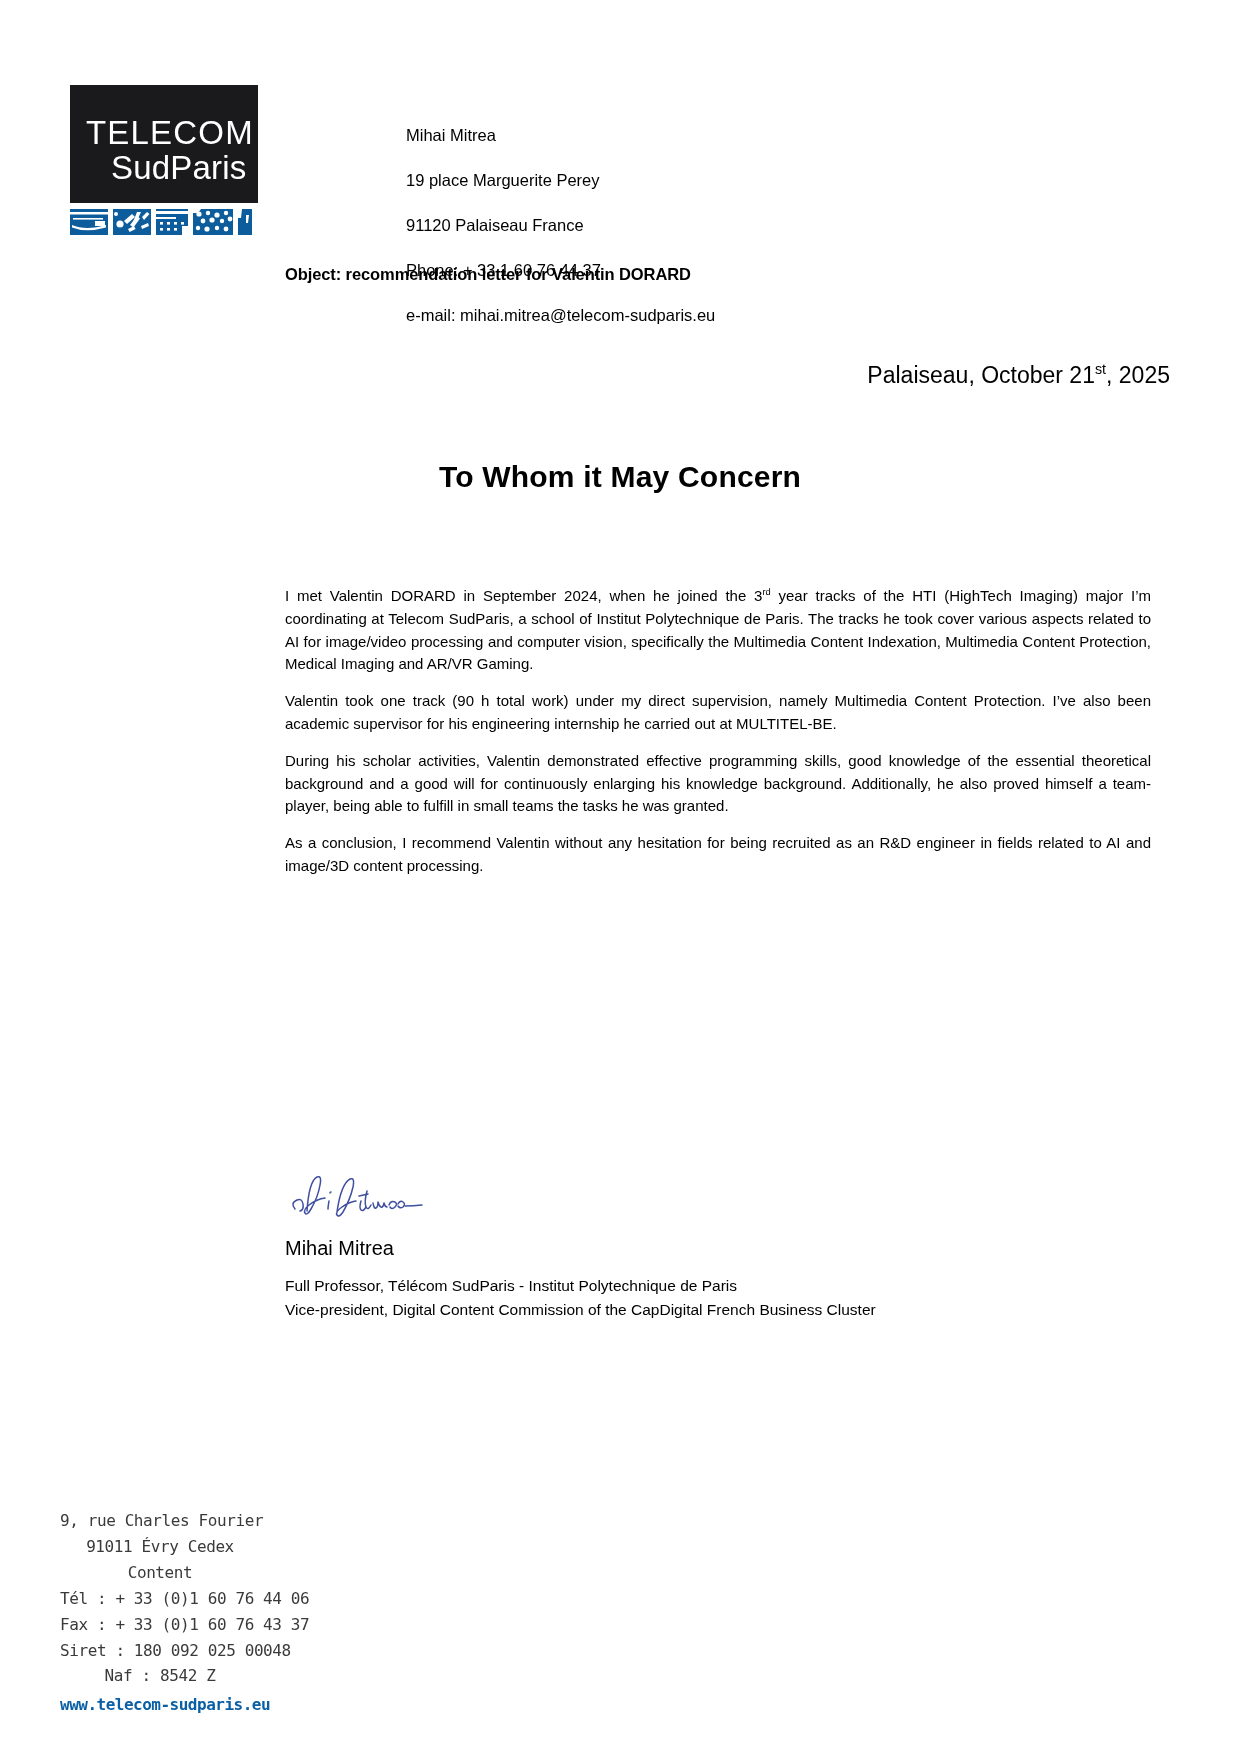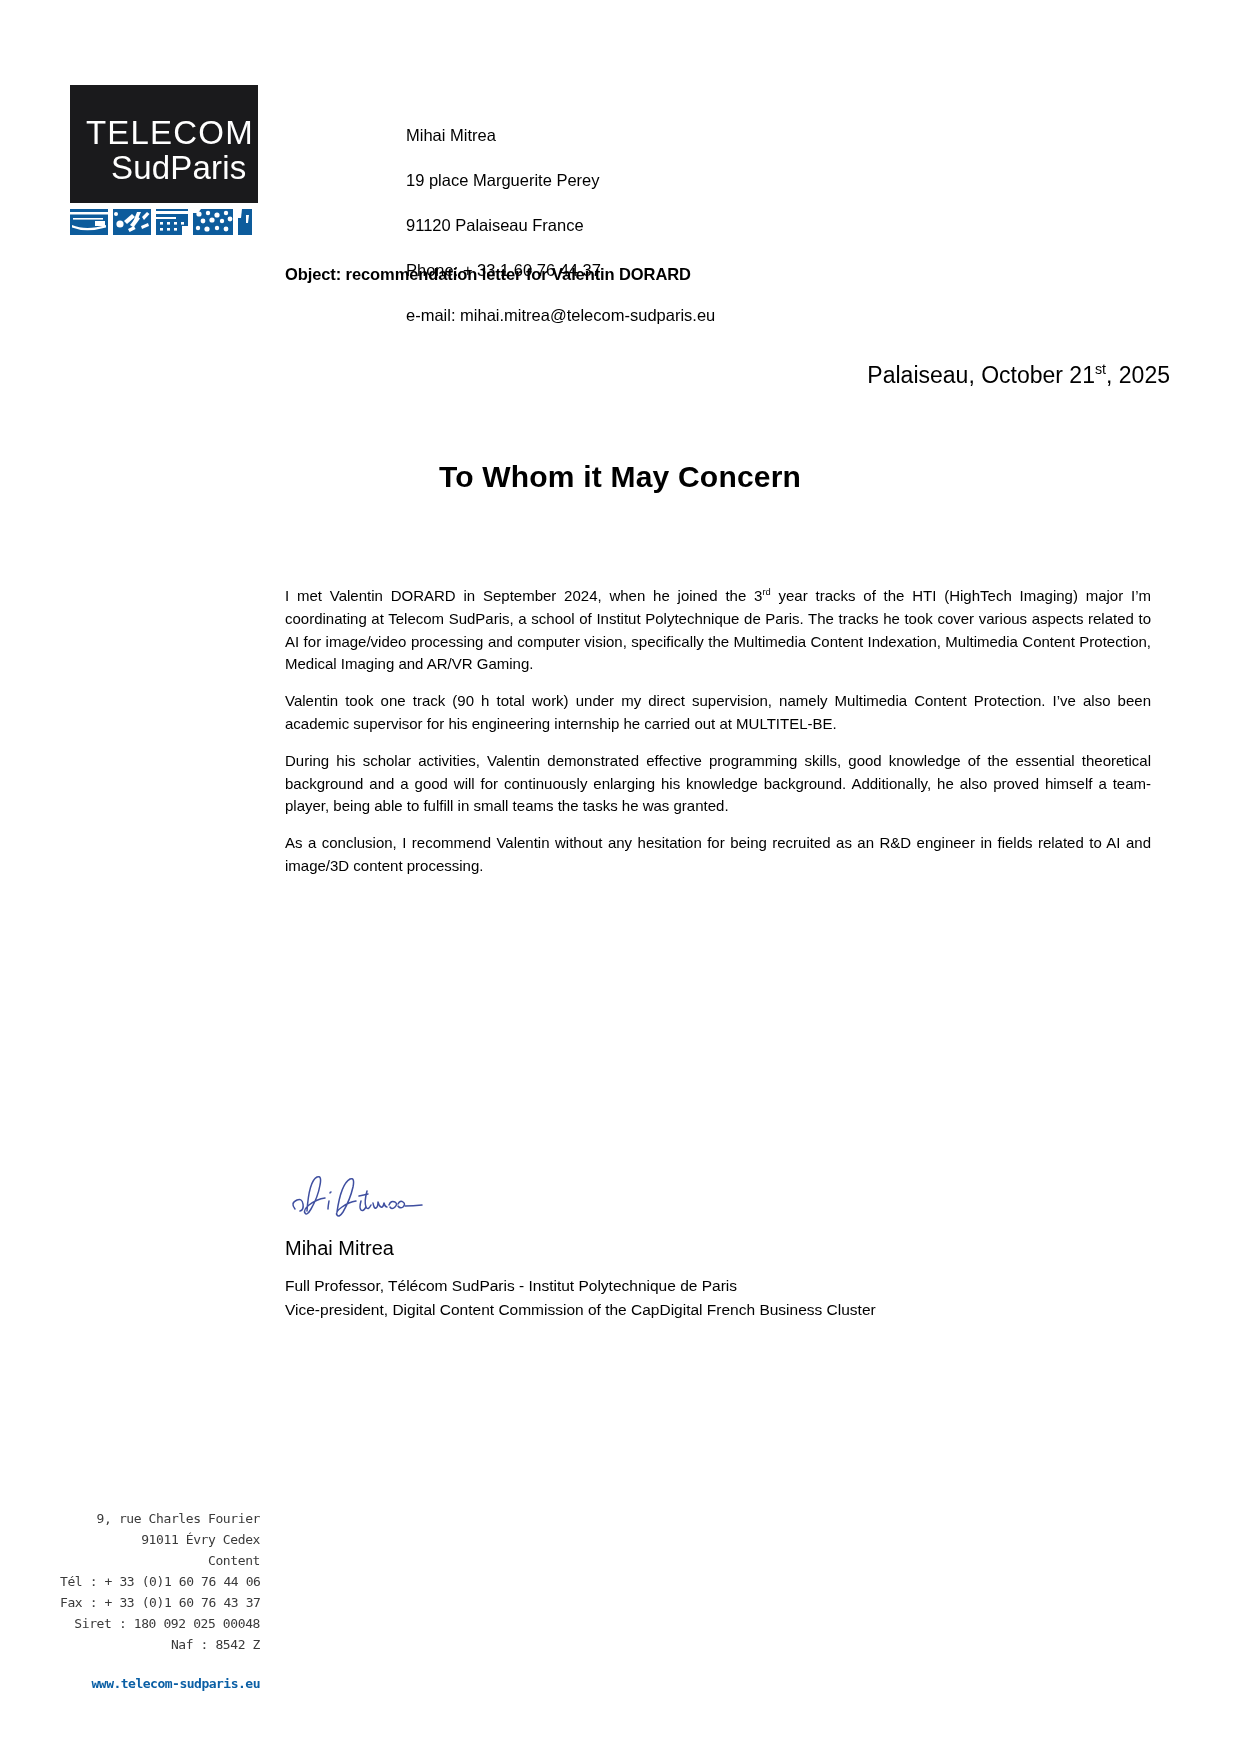--- a/index.html
+++ b/index.html
@@ -158,32 +158,32 @@
     line-height: 1.55;
   }
   .signer-role div { white-space: nowrap; }
 
   
   .footer {
     position: absolute;
     left: 60px;
     top: 1508px;
     width: 200px;
-    text-align: right;
+    text-align: center;
     font-family: "DejaVu Sans Mono", monospace;
-    font-size: 13px;
+    font-size: 16px;
     line-height: 1.62;
     color: #3a3a3a;
     letter-spacing: -0.4px;
   }
   .footer div { white-space: nowrap; }
   .footer .footer-url {
     color: #0a5fa5;
     font-weight: bold;
-    margin-top: 18px;
+    margin-top: 3px;
     letter-spacing: -0.5px;
   }
 </style>
 </head>
 <body>
 
 <div class="page">
 
   <div class="header">
 

